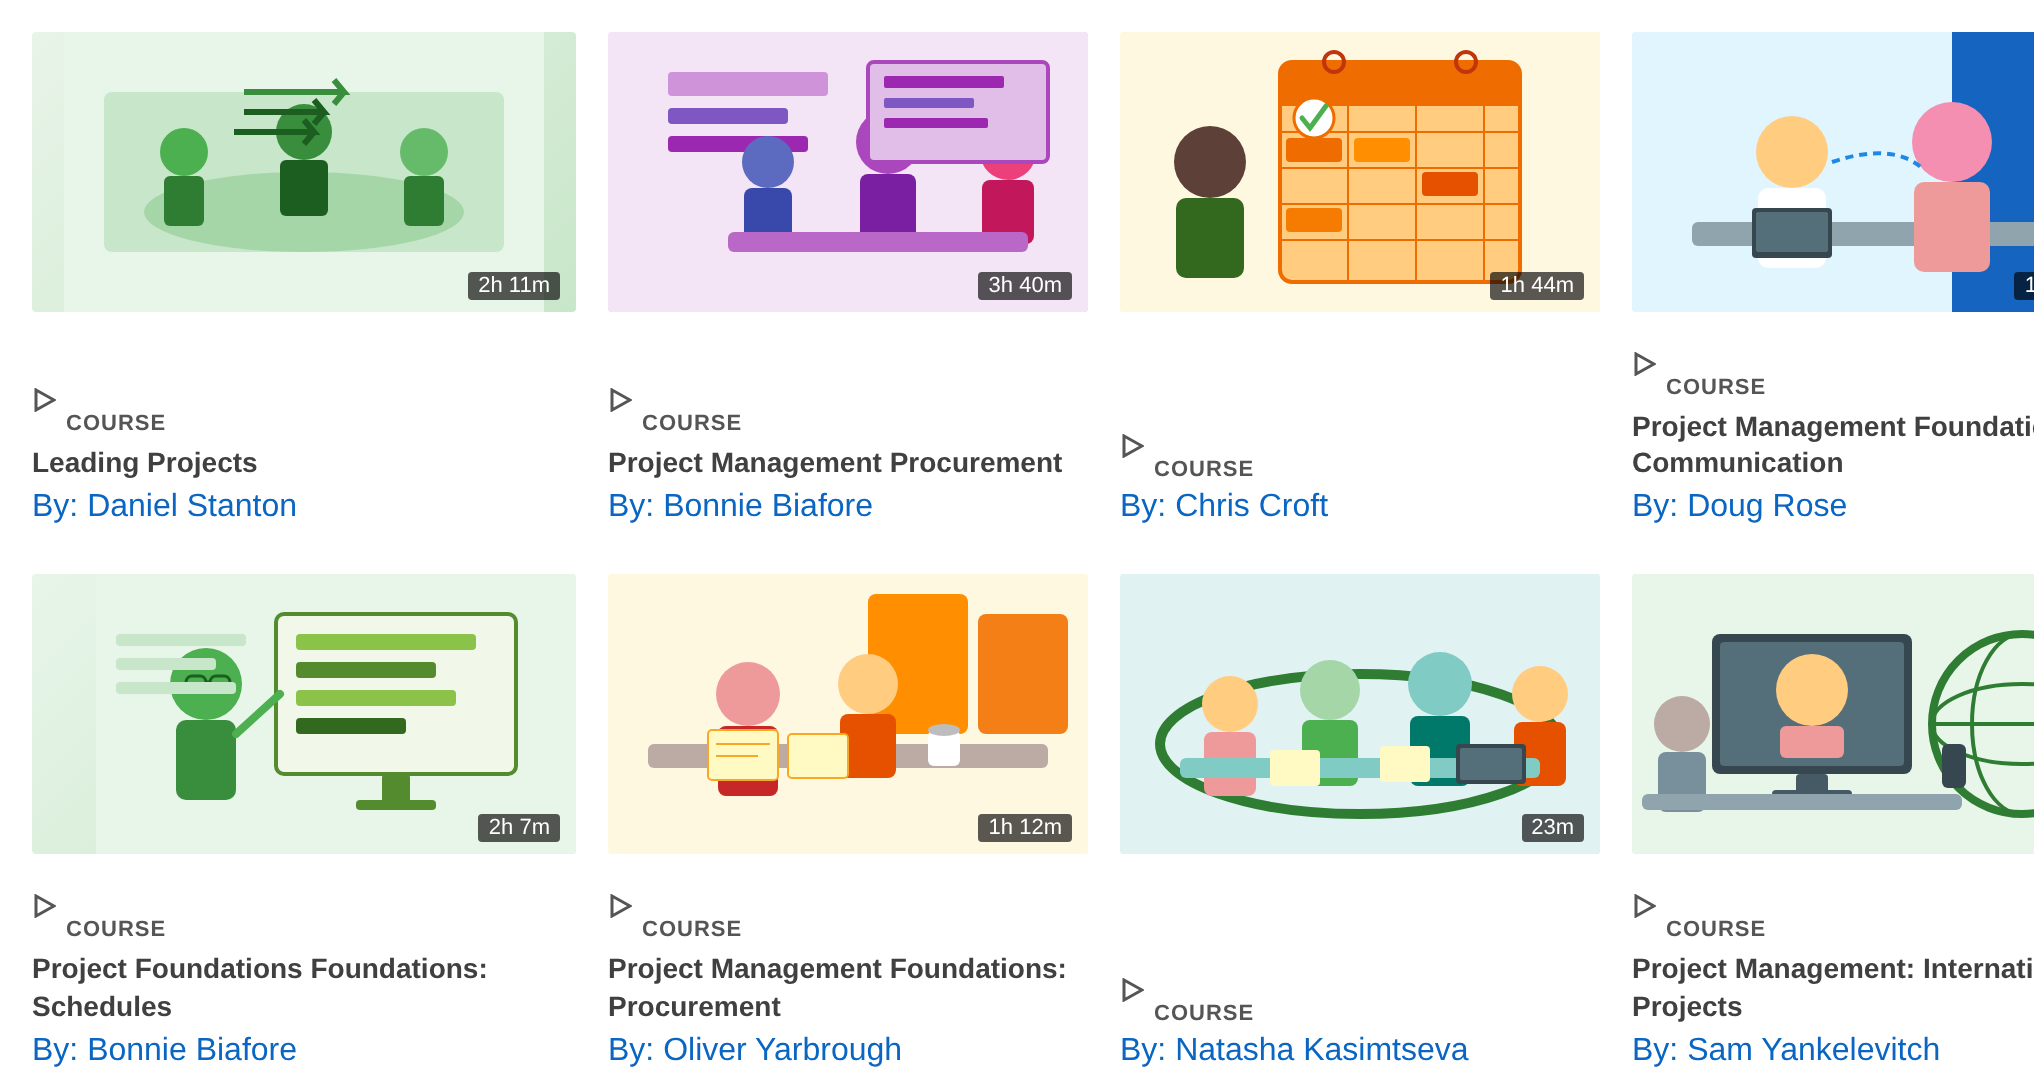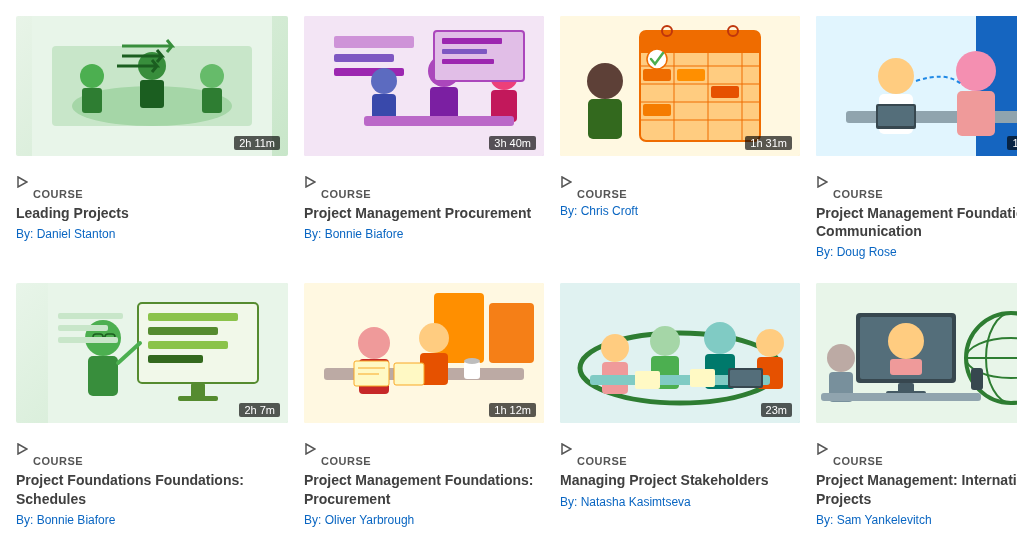--- a/index.html
+++ b/index.html
@@ -10,20 +10,21 @@
     }
     .grid {
       display: grid;
       grid-template-columns: repeat(4, 1fr);
       gap: 24px 16px;
     }
     .card {
       display: flex;
       flex-direction: column;
       cursor: pointer;
+      justify-content: space-between;
     }
     .card-thumb {
       position: relative;
       width: 100%;
       height: 140px;
       background: #e0e0e0;
       overflow: hidden;
       border-radius: 2px;
     }
     .card-duration {
@@ -65,21 +66,21 @@
       margin-top: 24px;
     }
     .card-title {
       font-size: 14px;
       font-weight: 600;
       color: #404040;
       line-height: 1.3;
       margin-bottom: 5px;
     }
     .card-author {
-      font-size: 12px;
+      font-size: 16px;
       color: #0a66c2;
     }
 
     
     .thumb-1 { background: linear-gradient(135deg, #e8f4e8 0%, #c8e6c9 100%); }
     .thumb-2 { background: linear-gradient(135deg, #f3e5f5 0%, #e1bee7 100%); }
     .thumb-3 { background: linear-gradient(135deg, #fff3e0 0%, #ffe0b2 100%); }
     .thumb-4 { background: linear-gradient(135deg, #e3f2fd 0%, #bbdefb 100%); }
     .thumb-5 { background: linear-gradient(135deg, #e8f5e9 0%, #c8e6c9 100%); padding-left: 32px; }
     .thumb-6 { background: linear-gradient(135deg, #fff8e1 0%, #ffecb3 100%); }
@@ -200,21 +201,21 @@
 
     <circle cx="45" cy="65" r="18" fill="#5d4037"></circle>
     <rect x="28" y="83" width="34" height="40" rx="5" fill="#33691e"></rect>
 
     <rect x="83" y="53" width="28" height="12" rx="2" fill="#ef6c00"></rect>
     <rect x="117" y="53" width="28" height="12" rx="2" fill="#ff8f00"></rect>
     <rect x="151" y="70" width="28" height="12" rx="2" fill="#e65100"></rect>
     <rect x="83" y="88" width="28" height="12" rx="2" fill="#f57c00"></rect>
   </svg>
       </div>
-      <span class="card-duration">1h 31m</span>
+      <span class="card-duration">1h 44m</span>
     </div>
     <div class="card-body">
       <div class="card-type-row">
         <span class="play-icon">
           <svg viewBox="0 0 12 12" fill="none" xmlns="http://www.w3.org/2000/svg">
             <polygon points="2,1 11,6 2,11" fill="none" stroke="#555" stroke-width="1.5"></polygon>
           </svg>
         </span>
         <span class="card-type-label">COURSE</span>
       </div>
@@ -375,21 +376,20 @@
     </div>
     <div class="card-body">
       <div class="card-type-row">
         <span class="play-icon">
           <svg viewBox="0 0 12 12" fill="none" xmlns="http://www.w3.org/2000/svg">
             <polygon points="2,1 11,6 2,11" fill="none" stroke="#555" stroke-width="1.5"></polygon>
           </svg>
         </span>
         <span class="card-type-label">COURSE</span>
       </div>
-      <div class="card-title">Managing Project Stakeholders</div>
       <div class="card-author">By: Natasha Kasimtseva</div>
     </div>
   </div>
     <div class="card">
     <div class="card-thumb thumb-8">
       <div class="thumb-illustration">
         <svg viewBox="0 0 240 140" xmlns="http://www.w3.org/2000/svg" width="240" height="140">
     <rect width="240" height="140" fill="#e8f5e9"></rect>
 
     <circle cx="195" cy="75" r="45" fill="none" stroke="#2e7d32" stroke-width="4"></circle>

